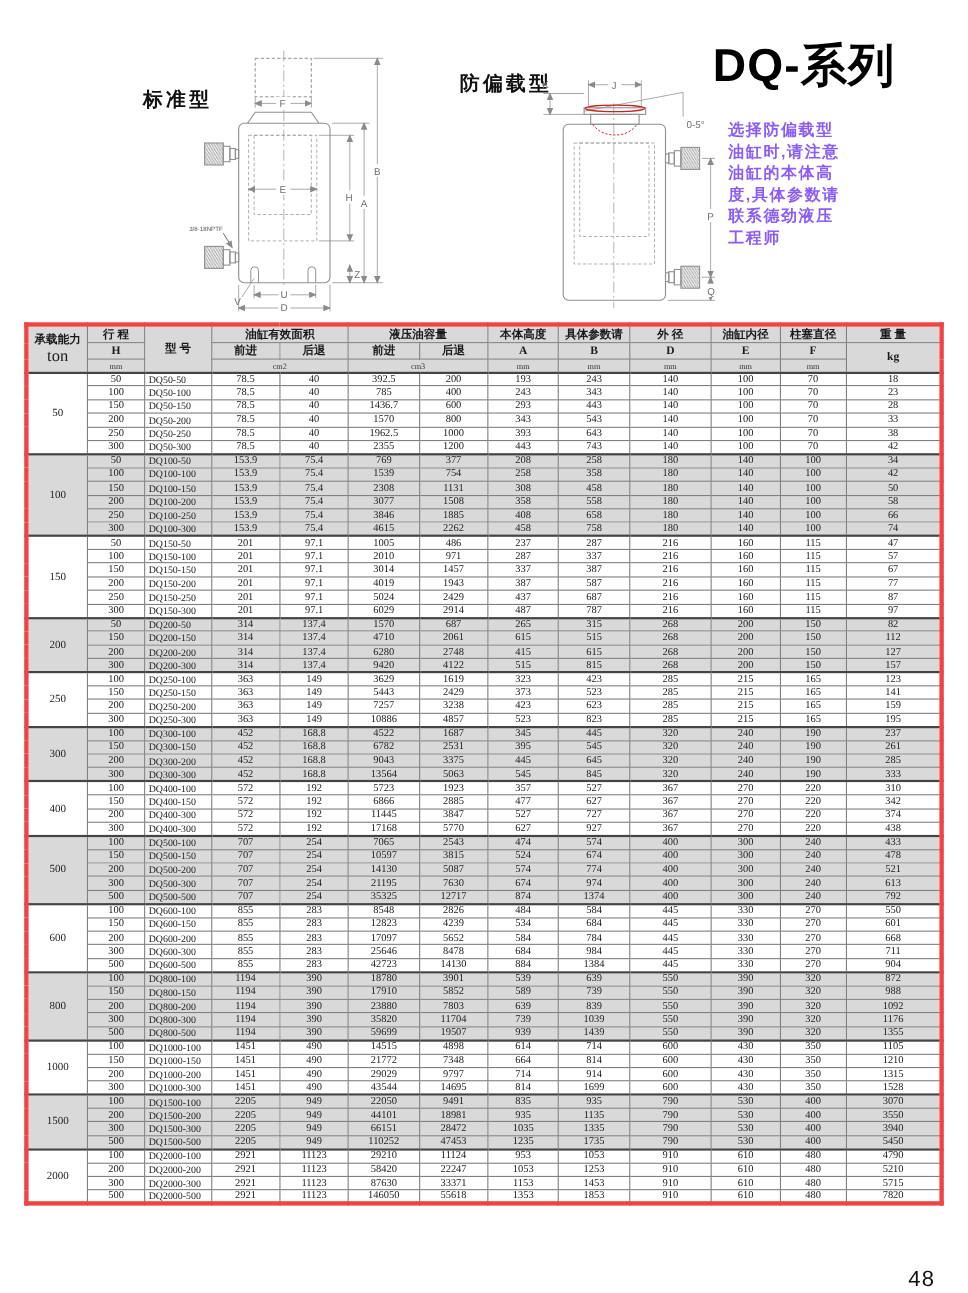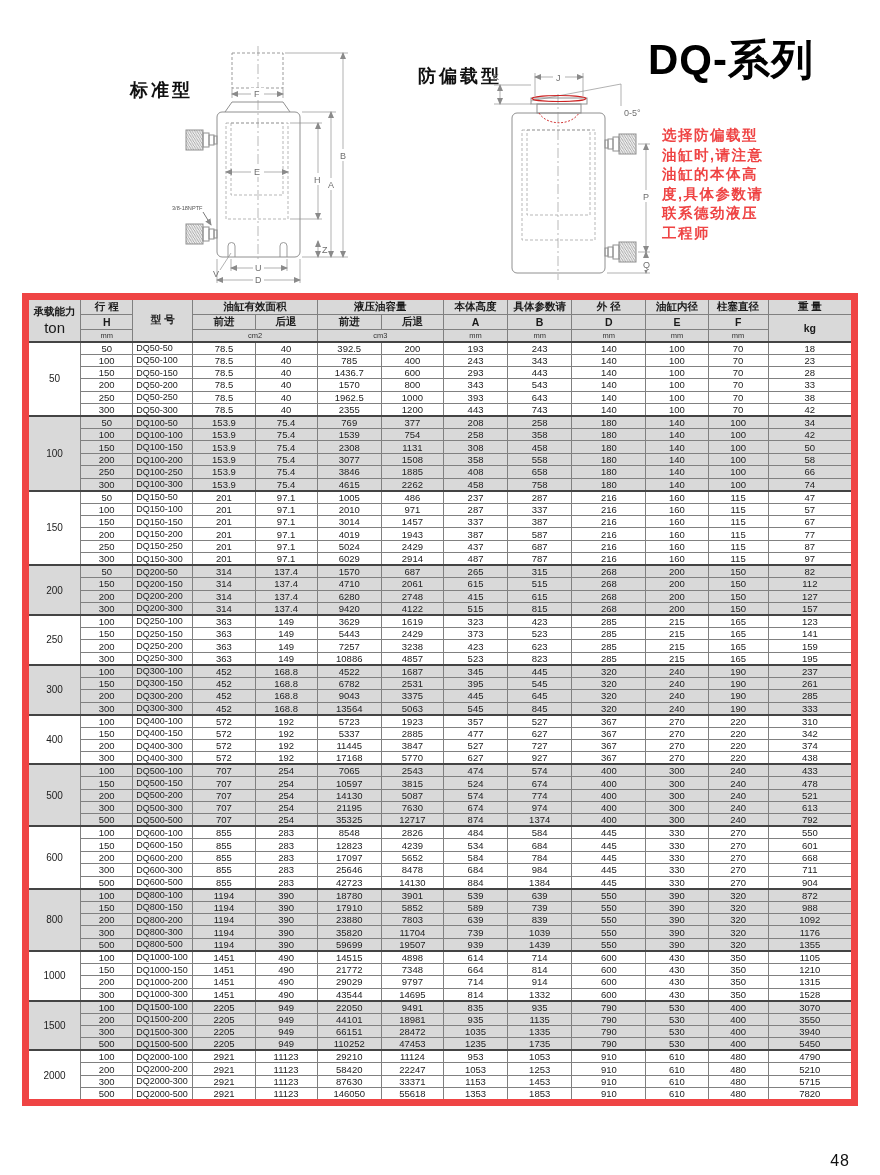--- a/index.html
+++ b/index.html
@@ -5,44 +5,44 @@
   * { margin:0; padding:0; box-sizing:border-box; }
   html,body { background:#fff; }
   body { width:880px; height:1175px; font-family:"Liberation Sans","DejaVu Sans",sans-serif; color:#222; }
   .page { position:relative; width:880px; height:1175px; background:#fff; overflow:hidden; }
 
   .doc-title { position:absolute; top:32px; right:66px; font-size:42px; font-weight:700; letter-spacing:1px; color:#000; }
   .drawing-label { position:absolute; font-size:18px; font-weight:700; letter-spacing:3px; color:#111; }
   .label-standard { left:130px; top:78px; }
   .label-anti { left:418px; top:64px; }
 
-  .note-block { position:absolute; left:662px; top:126px; font-size:14.5px; line-height:19.5px; letter-spacing:1.5px; color:#ef4444; font-weight:600; }
+  .note-block { position:absolute; left:662px; top:110px; font-size:14.5px; line-height:19.5px; letter-spacing:1.5px; color:#8b5cf6; font-weight:600; }
 
   .svg-std { position:absolute; left:110px; top:22px; }
   .svg-anti { position:absolute; left:398px; top:58px; }
   svg text { font-family:"Liberation Sans","DejaVu Sans",sans-serif; }
   .dimtxt { fill:#6f6f6f; font-size:9px; }
   .porttxt { fill:#555; font-size:5.6px; }
 
   .spec-table { position:absolute; left:22px; top:293px; width:836px; border-collapse:collapse; table-layout:fixed; }
   .spec-table th, .spec-table td { border:1px solid #808080; text-align:center; vertical-align:middle; overflow:hidden; white-space:nowrap; }
-  .spec-table { border:7px solid #ef4444; }
+  .spec-table { border:4px solid #ef4444;font-family:Liberation Serif, serif; }
   .spec-table thead th { background:#d9d9d9; font-size:10.5px; font-weight:700; color:#1a1a1a; }
   .spec-table tr.h1 th { height:16px; }
   .spec-table tr.h2 th { height:14px; font-weight:700; }
   .spec-table tr.h3 th { height:12px; font-size:7.5px; font-weight:400; color:#333; }
   .spec-table td { height:12.4px; font-size:9.5px; color:#222; padding:0 1px; }
   .spec-table td.model { text-align:left; padding-left:3px; font-size:9px; letter-spacing:0; }
   .spec-table td.cap { font-size:10px; }
   .spec-table tr.shaded td { background:#d9d9d9; }
   .spec-table tr.group-start td { border-top:2px solid #444; }
   .unit-sub { font-size:15px; font-weight:400; }
   .kg-cell { font-size:9.5px; font-weight:400; }
 
-  .page-number { position:absolute; right:30px; top:1152px; font-size:16px; color:#111; letter-spacing:1px; }
+  .page-number { position:absolute; right:30px; top:1152px; font-size:20px; color:#111; letter-spacing:1px; }
 </style>
 </head>
 <body>
 
 <div class="page">
 
   <div class="doc-title">DQ-系列</div>
 
   <div class="drawing-label label-standard">标准型</div>
   <div class="drawing-label label-anti">防偏载型</div>
@@ -712,21 +712,21 @@
           <td>367</td>
           <td>270</td>
           <td>220</td>
           <td>310</td>
         </tr>
         <tr>
           <td>150</td>
           <td class="model">DQ400-150</td>
           <td>572</td>
           <td>192</td>
-          <td>5337</td>
+          <td>6866</td>
           <td>2885</td>
           <td>477</td>
           <td>627</td>
           <td>367</td>
           <td>270</td>
           <td>220</td>
           <td>342</td>
         </tr>
         <tr>
           <td>200</td>
@@ -1013,21 +1013,21 @@
           <td>1315</td>
         </tr>
         <tr>
           <td>300</td>
           <td class="model">DQ1000-300</td>
           <td>1451</td>
           <td>490</td>
           <td>43544</td>
           <td>14695</td>
           <td>814</td>
-          <td>1332</td>
+          <td>1699</td>
           <td>600</td>
           <td>430</td>
           <td>350</td>
           <td>1528</td>
         </tr>
         <tr class="shaded group-start">
           <td rowspan="4" class="cap">1500</td>
           <td>100</td>
           <td class="model">DQ1500-100</td>
           <td>2205</td>

